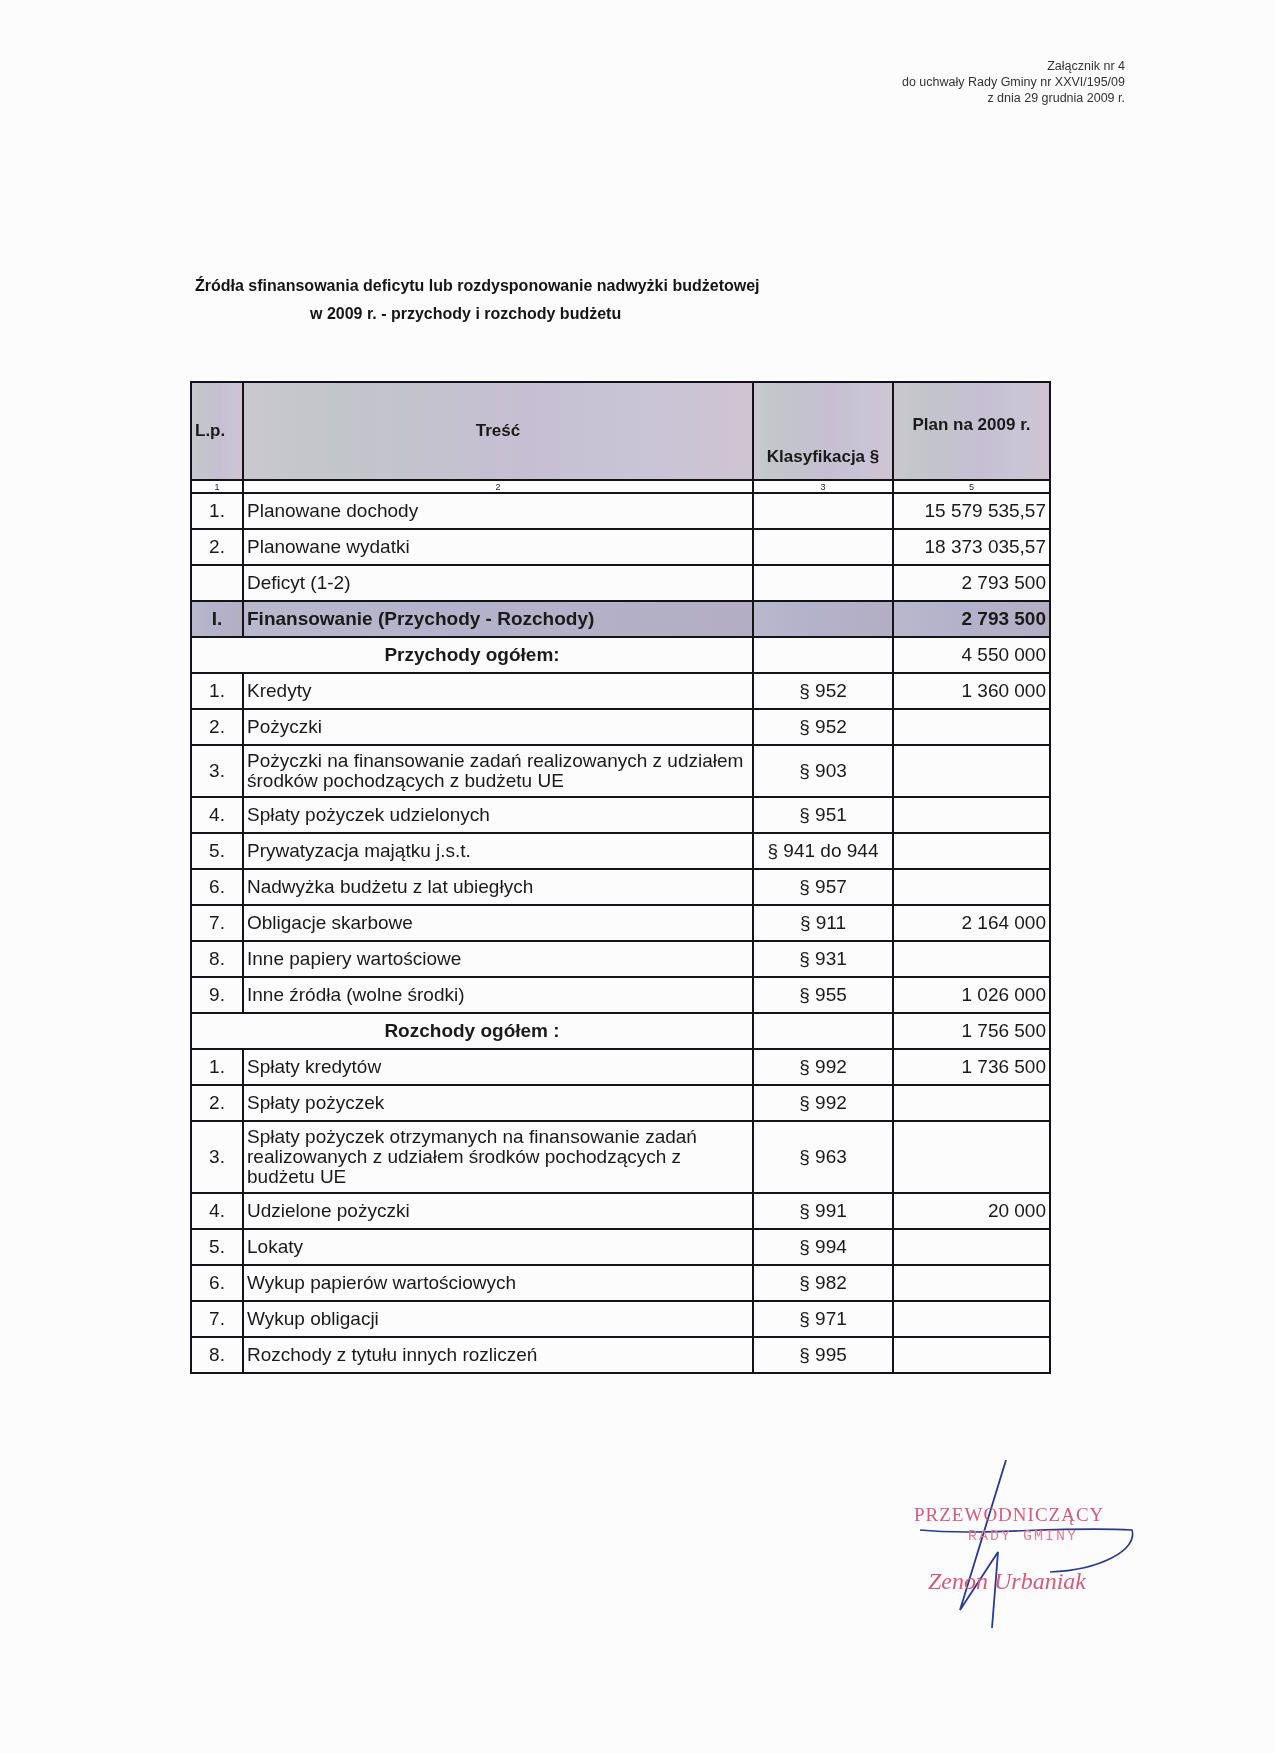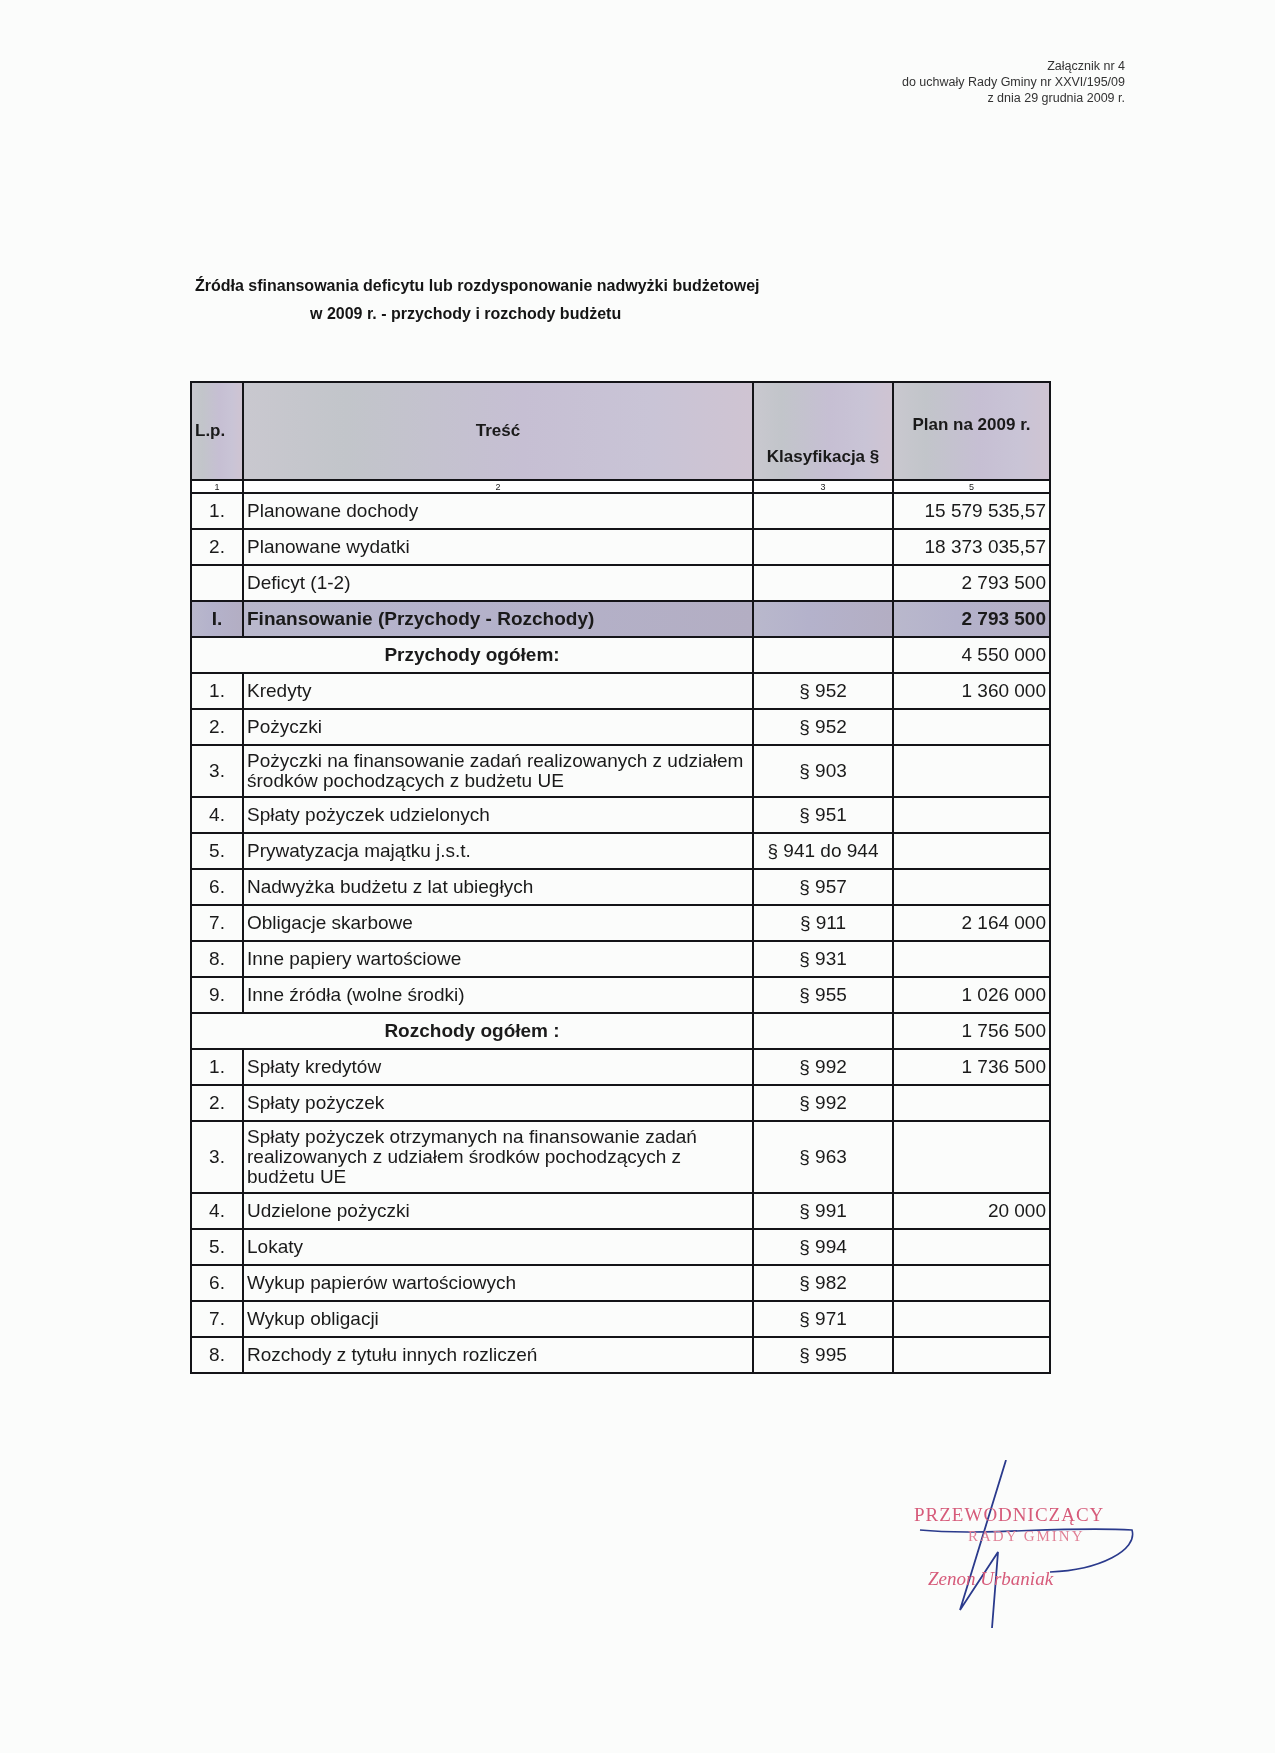--- a/index.html
+++ b/index.html
@@ -48,26 +48,26 @@
   tr.tall td { height: 50px; line-height: 20px; }
   tr.taller td { height: 70px; line-height: 20px; }
   .stamp {
     position: absolute; left: 900px; top: 1490px; width: 240px; height: 120px;
   }
   .stamp .s1 {
     position: absolute; left: 14px; top: 14px; font-family: "Liberation Serif", serif;
     color: #d65b7a; font-size: 19px; letter-spacing: 1px;
   }
   .stamp .s2 {
-    position: absolute; left: 68px; top: 38px; font-family: Liberation Serif, serif;
+    position: absolute; left: 68px; top: 38px; font-family: Liberation Mono, monospace;
     color: #e07f95; font-size: 15px; letter-spacing: 2px;
   }
   .stamp .s3 {
     position: absolute; left: 28px; top: 78px; font-family: "Liberation Serif", serif;
-    color: #d65b7a; font-size: 19px; font-style: italic;
+    color: #d65b7a; font-size: 24px; font-style: italic;
   }
   .stamp svg { position: absolute; left: 0; top: -30px; }
 </style>
 </head>
 <body>
 
 <div class="annex">
   <div>Załącznik nr 4</div>
   <div>do uchwały Rady Gminy nr XXVI/195/09</div>
   <div>z dnia 29 grudnia 2009 r.</div>

